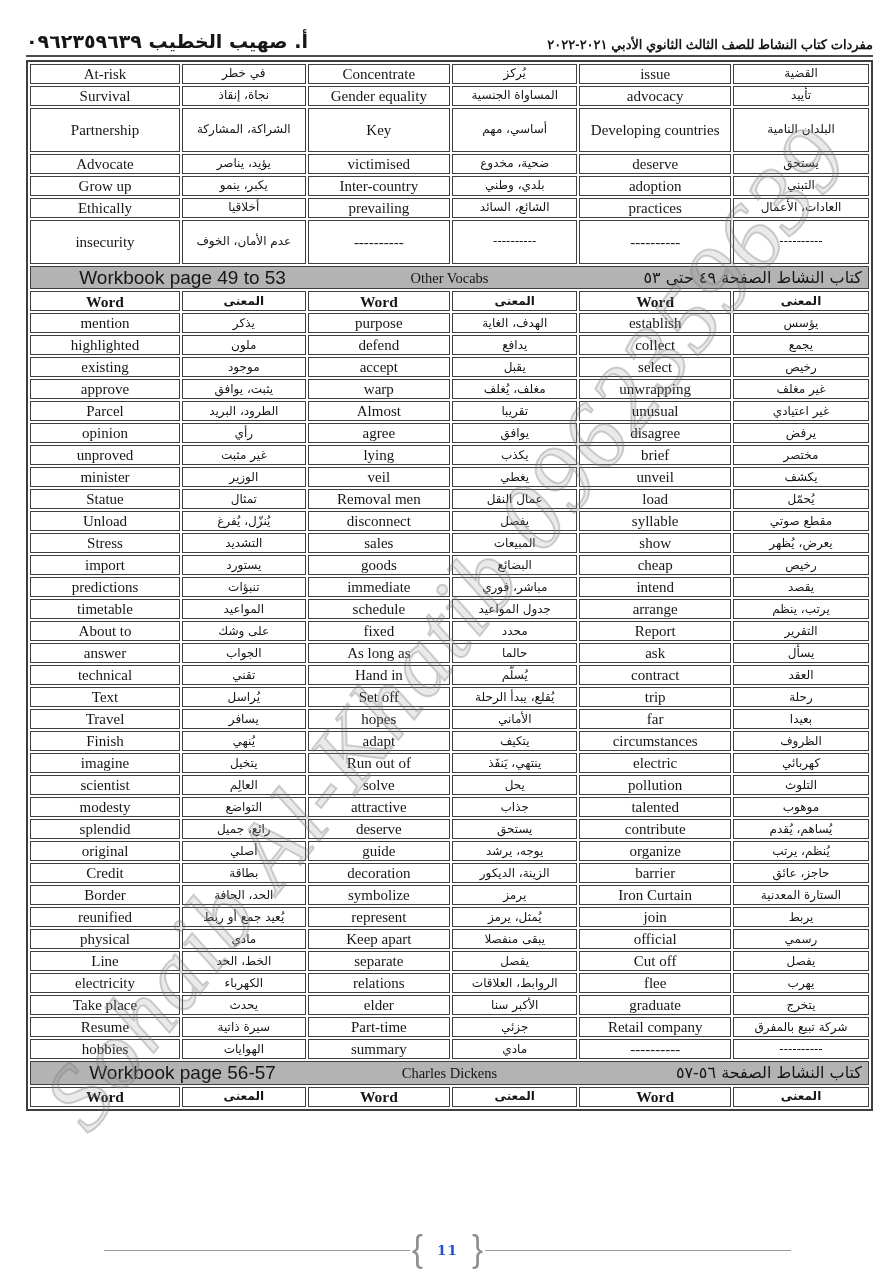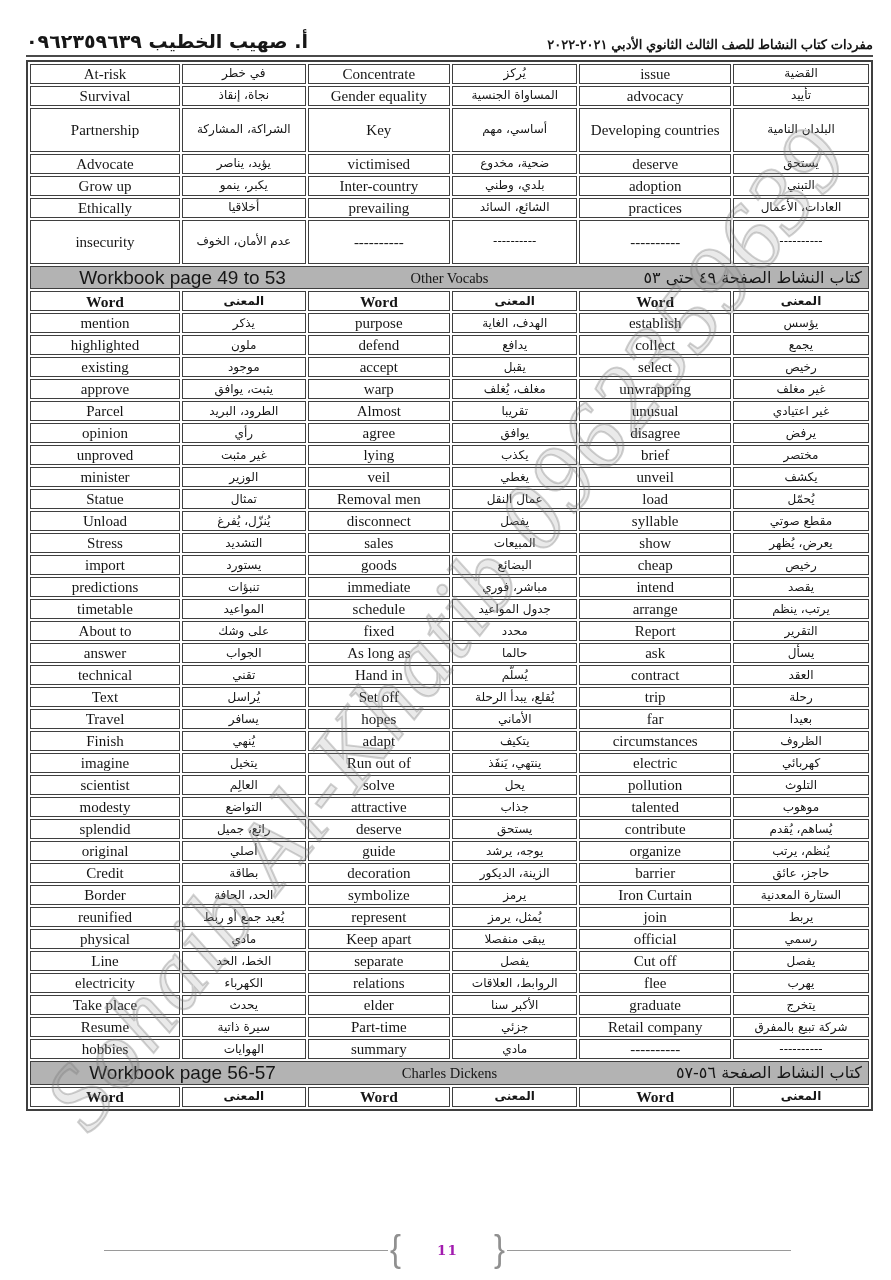--- a/index.html
+++ b/index.html
@@ -49,21 +49,21 @@
              z-index:6;pointer-events:none;}
 
   
   .footer{position:absolute;left:104px;right:100px;top:1232px;height:36px;
           display:flex;align-items:center;z-index:2;}
   .rule{flex:1;height:0;border-top:1.6px solid #9a9a9a;}
   .brace{font-family:"Liberation Sans",sans-serif;font-size:33px;font-weight:400;
          color:var(--footer-gray);transform:scaleY(1.12);line-height:1;
          padding:0 2px;margin-top:-4px;}
   .pagenum{font-family:"DejaVu Serif",serif;font-size:13.5px;font-weight:700;
-           letter-spacing:1px;margin:0 34px;color:#a21caf;}
+           letter-spacing:1px;margin:0 12px;color:#1d4ed8;}
 </style>
 </head>
 <body>
 
 <div class="page">
 
   <div class="watermark">Sohaib Al-Khatib 0962359639</div>
 
   <div class="topbar">
     <span class="author" dir="rtl">أ. صهيب الخطيب ٠٩٦٢٣٥٩٦٣٩</span>

